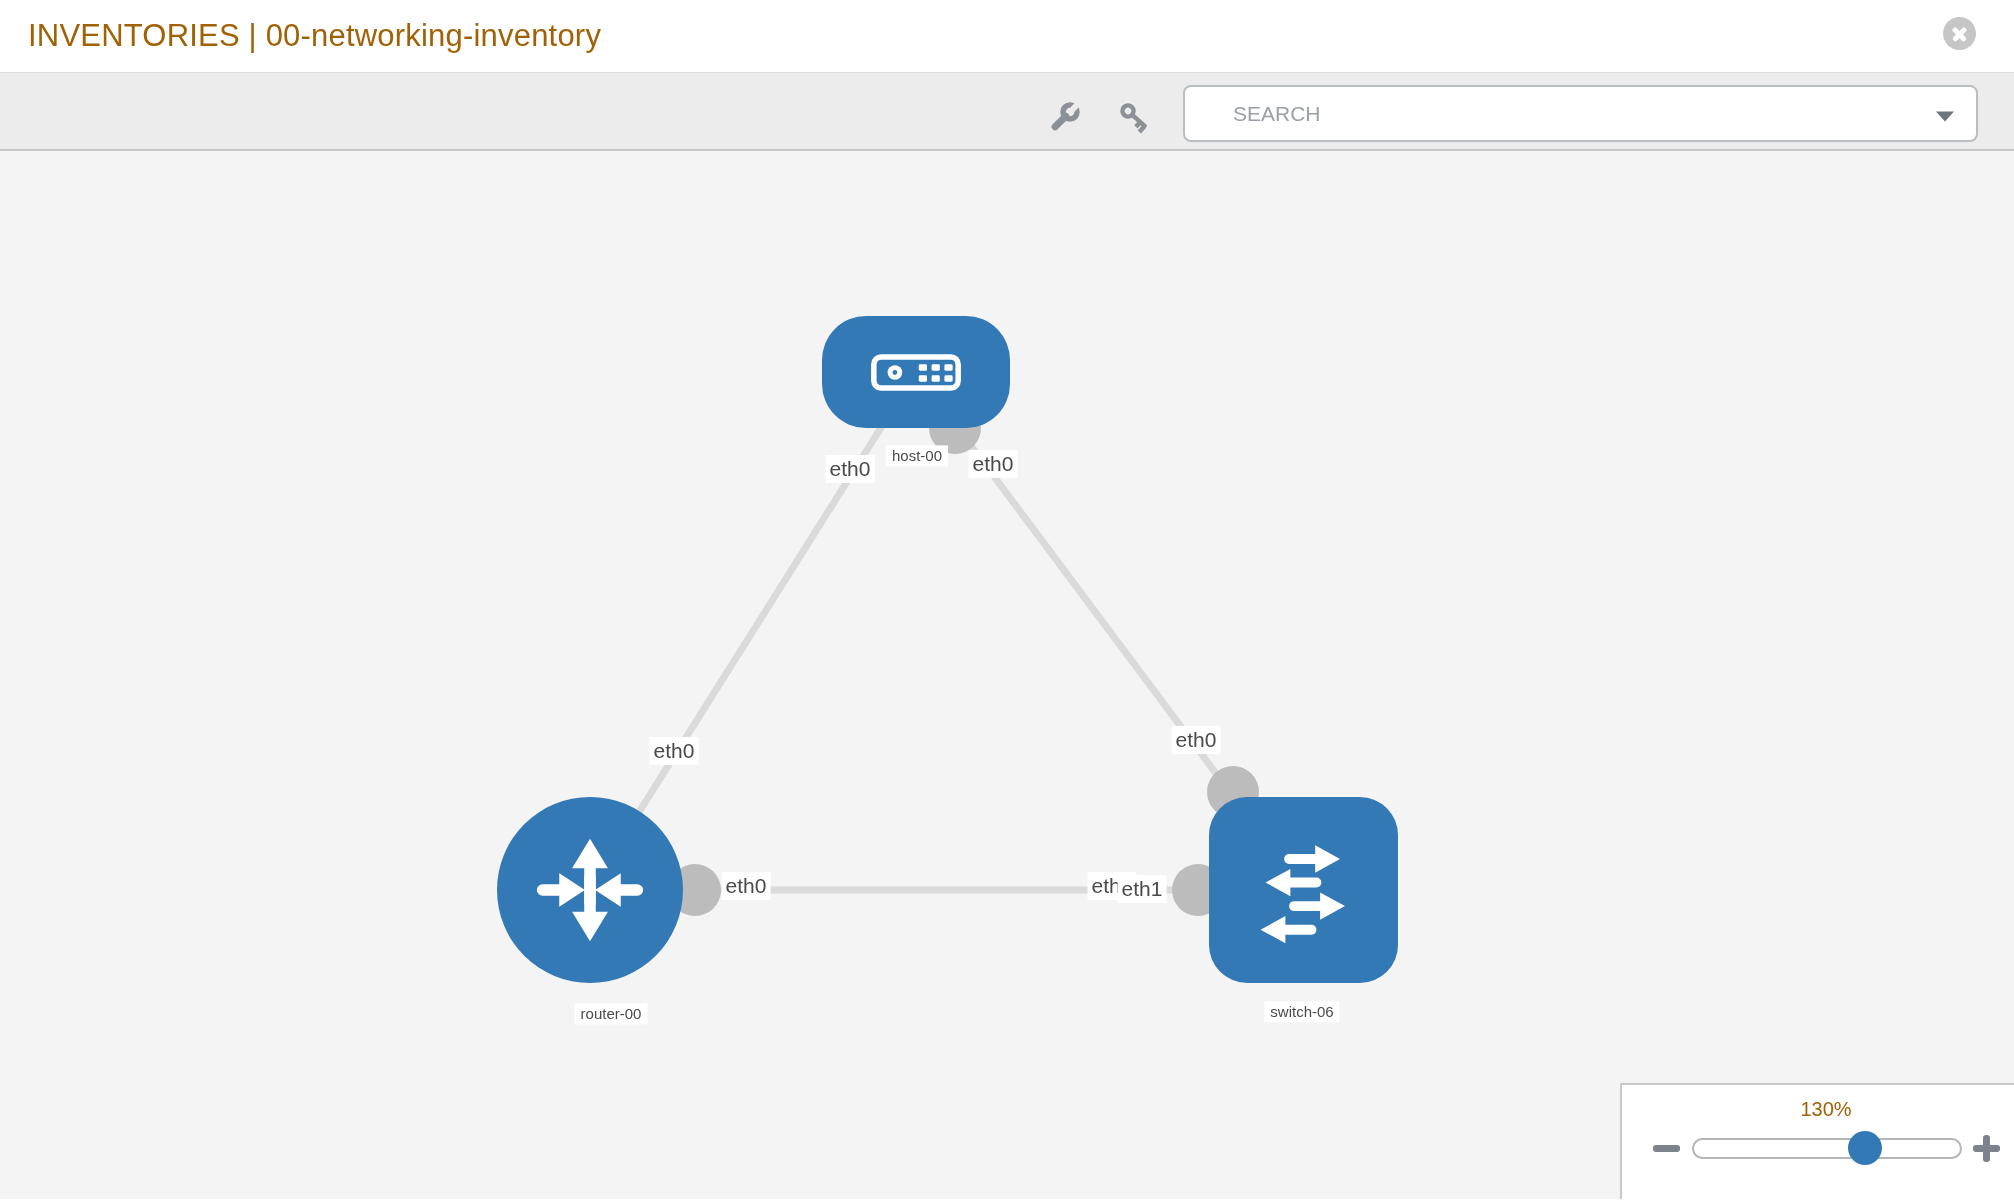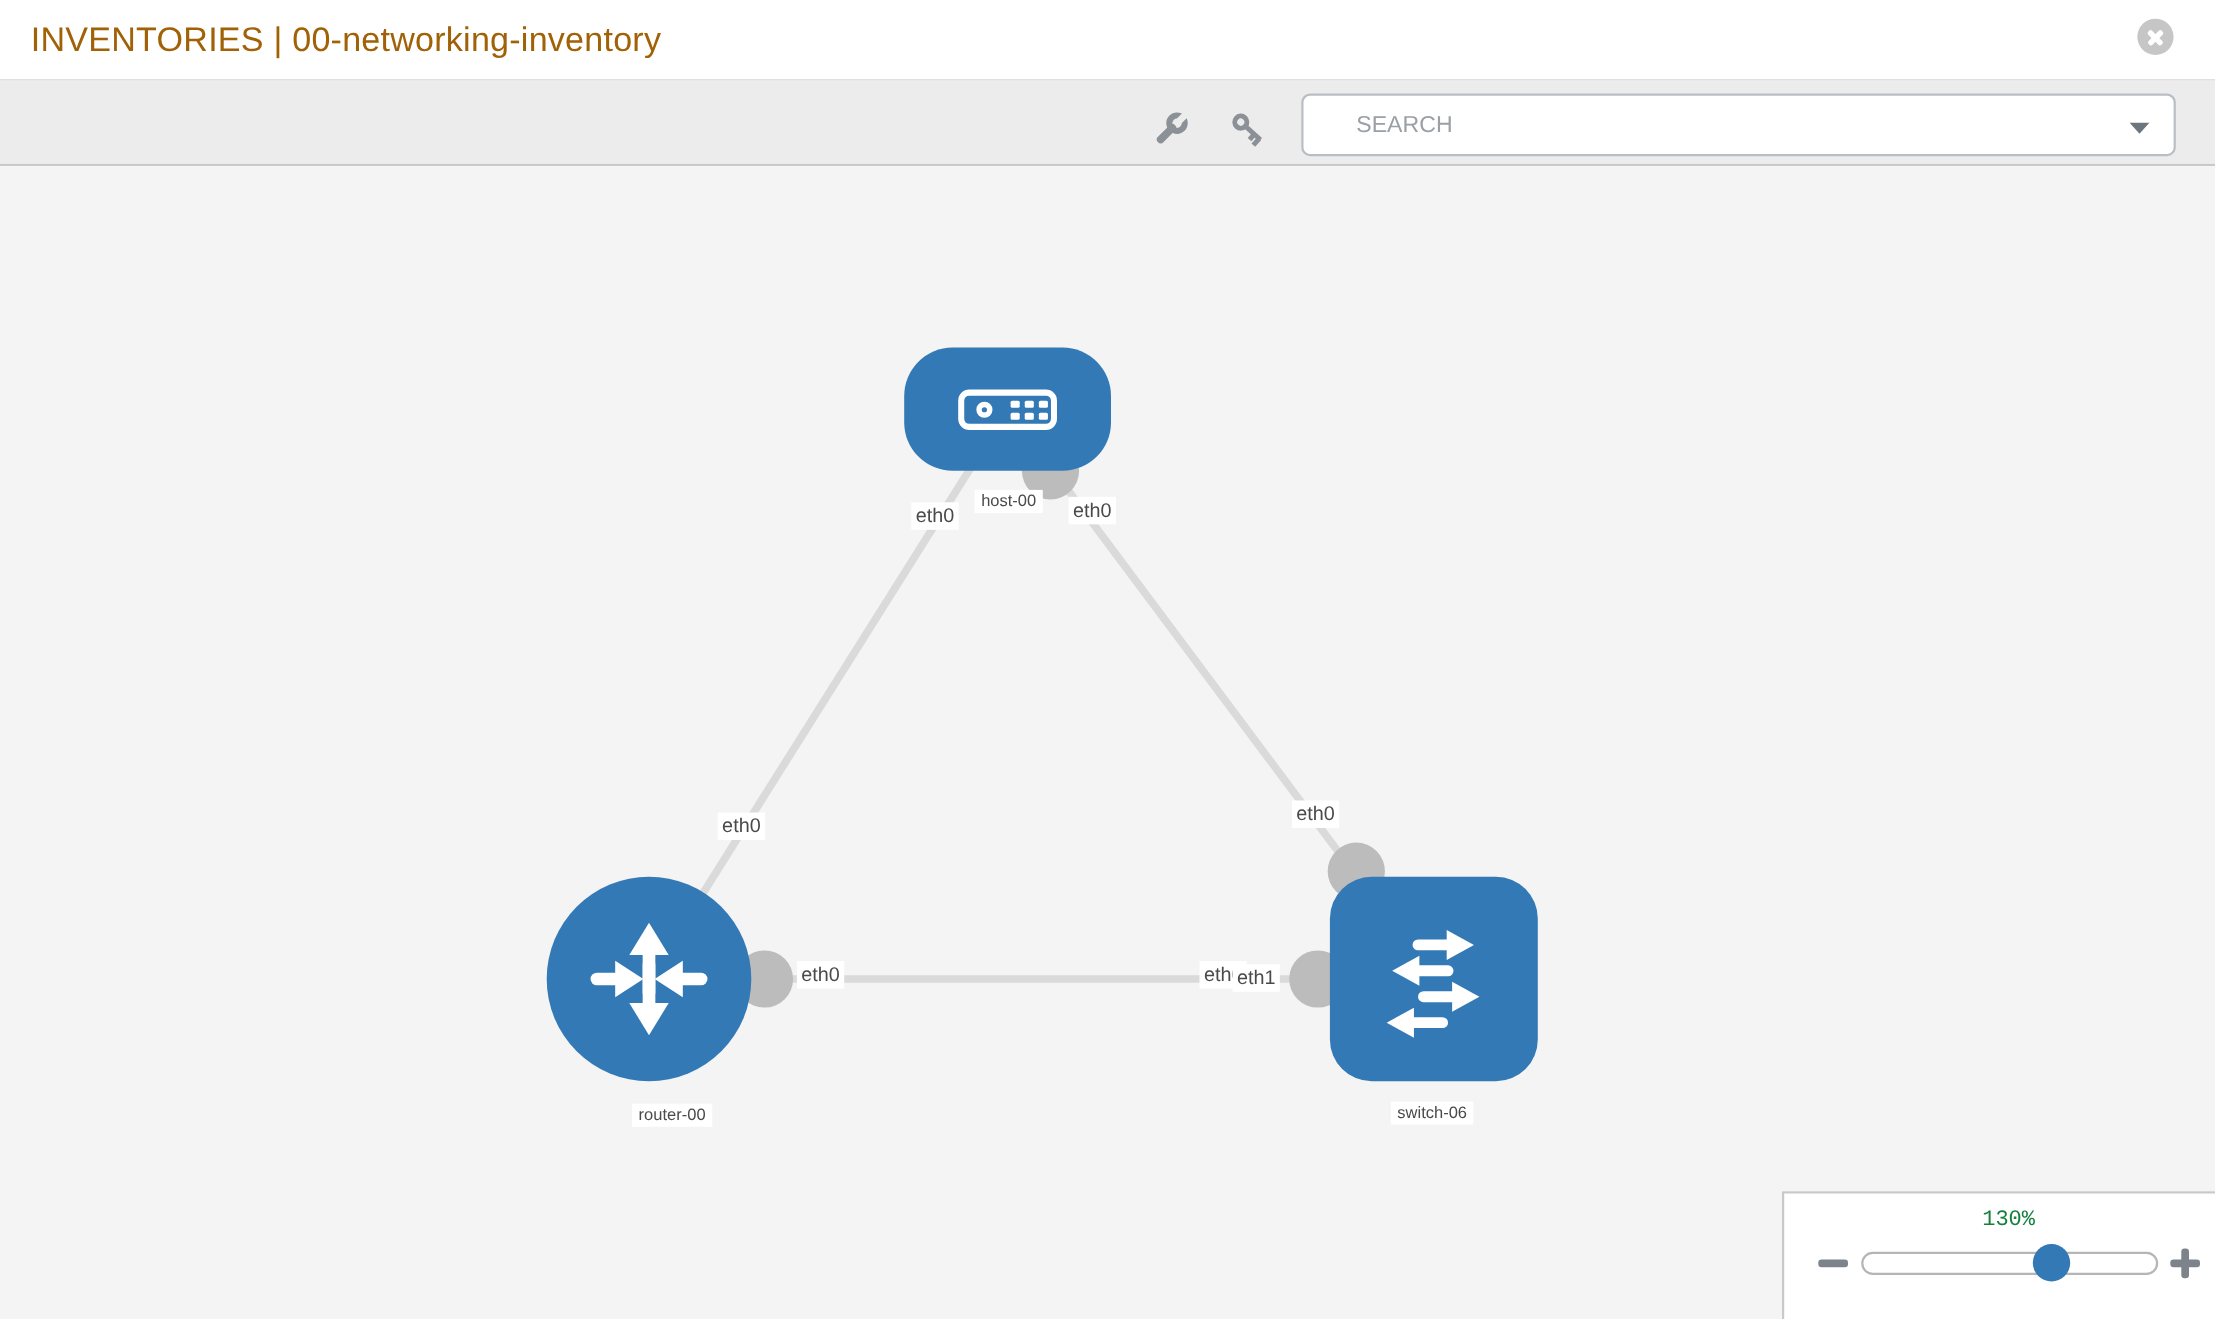--- a/index.html
+++ b/index.html
@@ -37,29 +37,29 @@
   .canvas { position:relative; width:100%; height:1048px; background:#f4f4f4; overflow:hidden; }
   .edges-svg { position:absolute; left:0; top:0; }
 
   .node { position:absolute; background:#3379b5; display:flex; align-items:center;
           justify-content:center; cursor:pointer; }
   .node-host   { left:822px; top:165px; width:188px; height:112px; border-radius:44px; }
   .node-router { left:497px; top:646px; width:186px; height:186px; border-radius:50%; }
   .node-switch { left:1209px; top:646px; width:189px; height:186px; border-radius:38px; }
 
   .chip { position:absolute; transform:translate(-50%,-50%); background:#fff;
-          color:#4a4a4a; font-size:18px; padding:2px 4px; white-space:nowrap;
+          color:#4a4a4a; font-size:21px; padding:2px 4px; white-space:nowrap;
           line-height:1.15; }
   .chip.node-label { font-size:15px; padding:2px 6px; }
 
   
   .zoom-panel { position:absolute; left:1620px; top:932px; width:400px; height:280px;
                 background:#fff; border:2px solid #c9c9c9; }
   .zoom-level { position:absolute; left:134px; top:13px; width:140px; text-align:center;
-                font-size:20px; color:#15803d;font-family:Liberation Mono, monospace; }
+                font-size:20px; color:#a16207; }
   .zoom-minus { position:absolute; left:31px; top:60px; width:27px; height:7px;
                 border-radius:3px; background:#7d838a; cursor:pointer; }
   .zoom-track { position:absolute; left:70px; top:53px; width:270px; height:21px;
                 background:#fff; border:2px solid #b5b5b5; border-radius:11px; cursor:pointer; }
   .zoom-thumb { position:absolute; left:226px; top:46px; width:34px; height:34px;
                 border-radius:50%; background:#3379b5; cursor:grab; }
   .zoom-plus  { position:absolute; left:351px; top:50px; width:27px; height:27px; cursor:pointer; }
   .zoom-plus .pbar-h { position:absolute; left:0; top:10px; width:27px; height:7px;
                        border-radius:3px; background:#7d838a; }
   .zoom-plus .pbar-v { position:absolute; left:10px; top:0; width:7px; height:27px;

